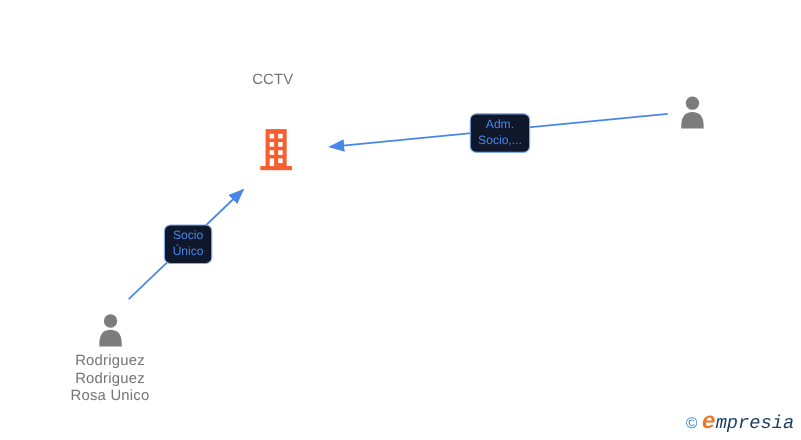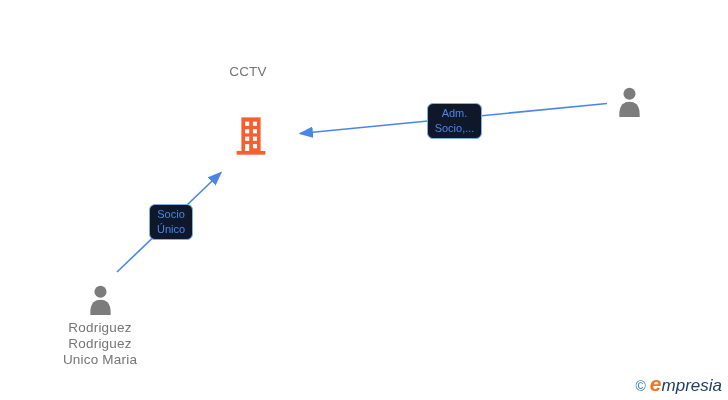--- a/index.html
+++ b/index.html
@@ -54,21 +54,21 @@
     align-items: baseline;
     gap: 4px;
     cursor: pointer;
   }
   .logo .copy {
     color: #2a7cc9;
     font-size: 14px;
     font-family: "Liberation Sans", sans-serif;
   }
   .logo .brand {
-    font-family: Liberation Sans, sans-serif;
+    font-family: Liberation Mono, monospace;
     font-style: italic;
     font-size: 17px;
     color: #1d3f66;
   }
   .logo .brand .first {
     color: #ee7623;
     font-size: 21px;
     font-weight: 700;
   }
 </style>
@@ -114,21 +114,21 @@
 
   <div class="node-icon" style="left:84px; top:283px; width:33px; height:33px;">
     <svg width="33" height="33" viewBox="0 0 24 24" xmlns="http://www.w3.org/2000/svg" fill="#7c7c7c">
       <circle cx="12" cy="6.4" r="4.4"></circle>
       <path d="M12,12.2 C8.2,12.2 4.6,14.2 4.6,21.2 L4.6,23.2 L19.4,23.2 L19.4,21.2 C19.4,14.2 15.8,12.2 12,12.2 Z"></path>
     </svg>
   </div>
   <div class="node-label" style="left:40px; top:320px; width:120px;">
     <div>Rodriguez</div>
     <div>Rodriguez</div>
-    <div>Unico Maria</div>
+    <div>Rosa Unico</div>
   </div>
 
   <div class="edge-label-box" style="left:427px; top:103px; min-width:55px;">
     <span>Adm.</span>
     <span>Socio,...</span>
   </div>
 
   <div class="edge-label-box" style="left:149px; top:204px; min-width:44px;">
     <span>Socio</span>
     <span>Único</span>

